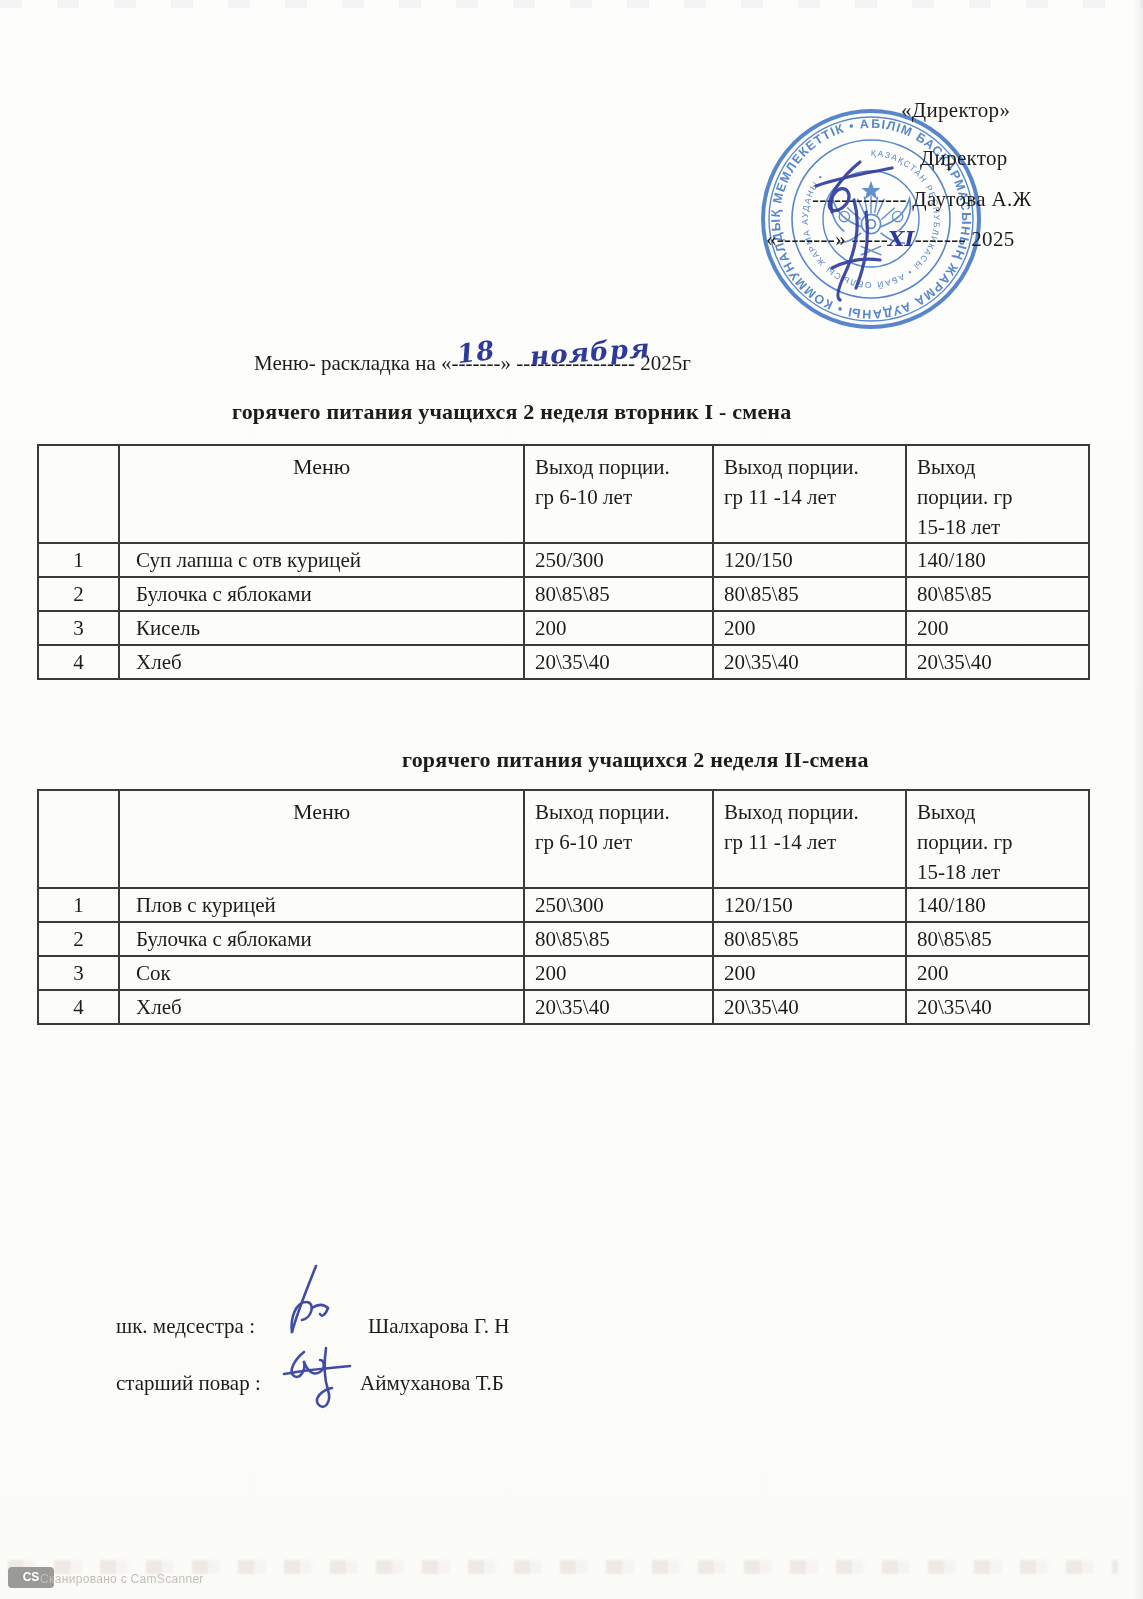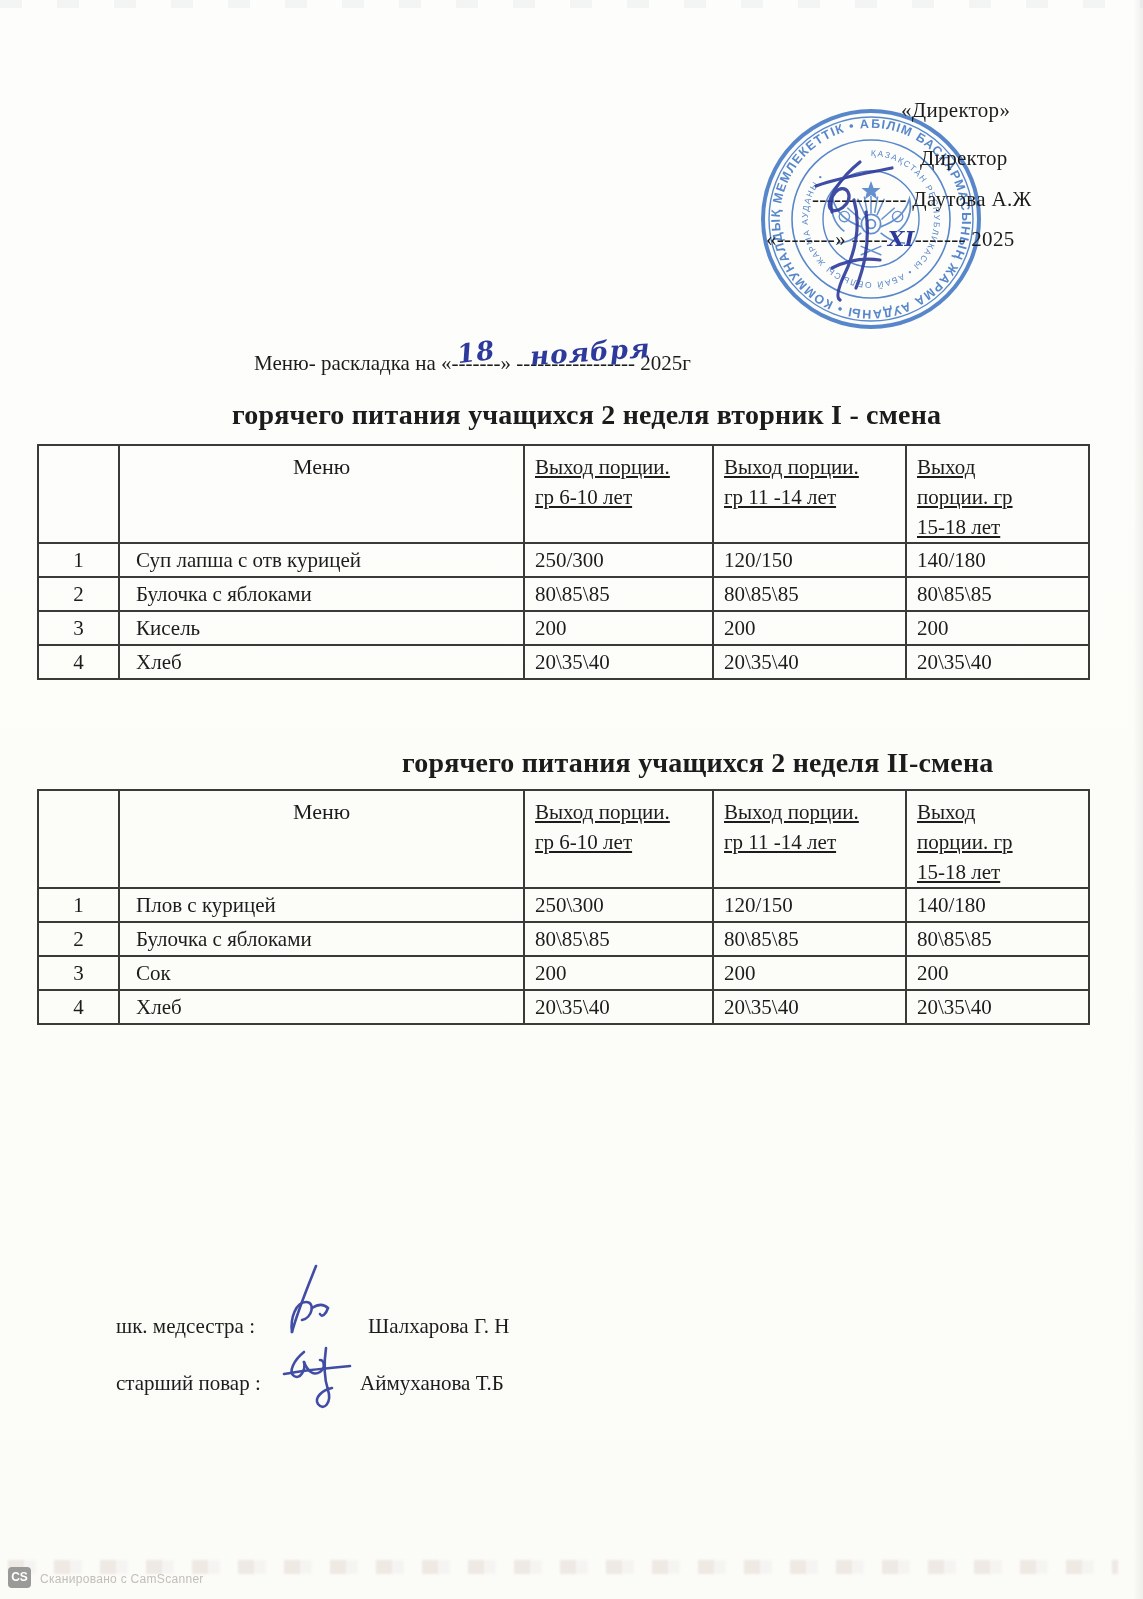--- a/index.html
+++ b/index.html
@@ -29,48 +29,48 @@
   .date-line{left:766px;top:226px;}
   .pen{color:#2d3a9c;font-style:italic;font-weight:bold;
     font-family:"DejaVu Serif",serif;}
 
   
   .doc-title{position:absolute;left:254px;top:351px;font-size:21px;white-space:nowrap;}
   .dashwrap{position:relative;display:inline-block;color:#1c1c1c;}
   .dashwrap .hand{position:absolute;left:6px;top:-14px;font-size:26px;
     color:#2d3a9c;font-weight:bold;font-style:italic;
     font-family:"DejaVu Serif",serif;transform:rotate(-7deg);letter-spacing:1px;}
-  .subtitle{position:absolute;font-size:28px;font-weight:bold;letter-spacing:.2px;white-space:nowrap;}
+  .subtitle{position:absolute;font-size:22px;font-weight:bold;letter-spacing:.2px;white-space:nowrap;}
   .subtitle1{left:232px;top:399px;}
   .subtitle2{left:402px;top:747px;}
 
   
   table.menu{position:absolute;left:37px;border-collapse:collapse;table-layout:fixed;
     width:1051px;font-size:21px;}
   table.menu td,table.menu th{border:2px solid #3a3a38;font-weight:normal;
     overflow:hidden;white-space:nowrap;}
   .t1{top:444px;}
   .t2{top:789px;}
   th.h-empty{height:86px;}
   th.h-menu{text-align:center;vertical-align:top;padding-top:8px;font-size:22px;}
   th.h-col{text-align:left;vertical-align:top;padding:6px 4px 0 10px;line-height:30px;font-size:21px;}
-  th.h-col span{display:block;text-decoration:underline;}
+  th.h-col span{display:block;}
   td.c-num{text-align:center;height:30px;font-size:21px;}
   td.c-dish{padding-left:16px;font-size:21px;}
   td.c-val{padding-left:10px;font-size:21px;}
 
   
   .sig-label{position:absolute;font-size:21px;white-space:nowrap;}
   .sig-svg{position:absolute;}
 
   
   .bleed{position:absolute;left:8px;top:1560px;width:1110px;height:14px;
     filter:blur(1.3px);opacity:.55;
     background:repeating-linear-gradient(90deg,rgba(176,142,128,.30) 0 16px,rgba(160,140,150,.10) 16px 28px,transparent 28px 46px);}
-  .cs-badge{position:absolute;left:8px;top:1567px;width:23px;height:21px;
+  .cs-badge{position:absolute;left:8px;top:1567px;width:46px;height:21px;
     background:#9a9a98;border-radius:4px;color:#fff;font-family:"Liberation Sans",sans-serif;
     font-weight:bold;font-size:12px;text-align:center;line-height:21px;}
   .cs-text{position:absolute;left:40px;top:1572px;color:#c3beb8;
     font-family:"Liberation Sans",sans-serif;font-size:12px;letter-spacing:.3px;}
 </style>
 </head>
 <body>
 
 <div class="page">
   <div class="top-specks"></div>

